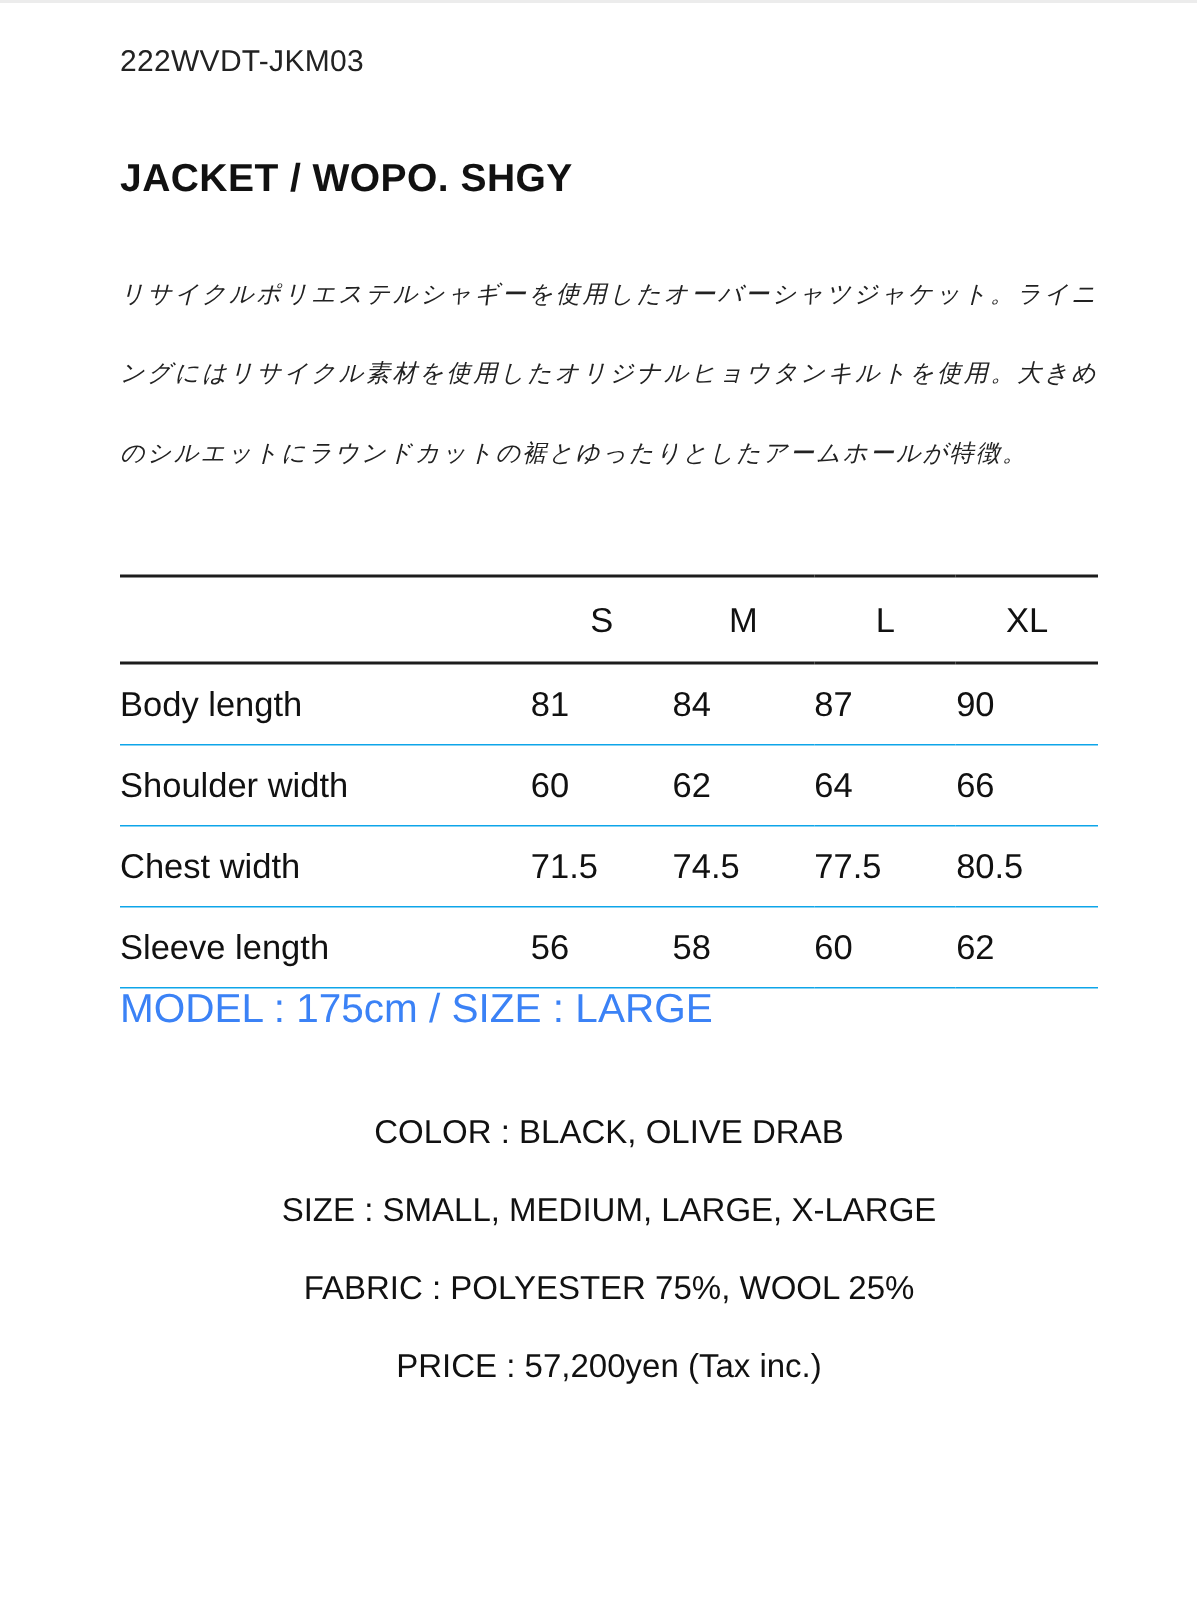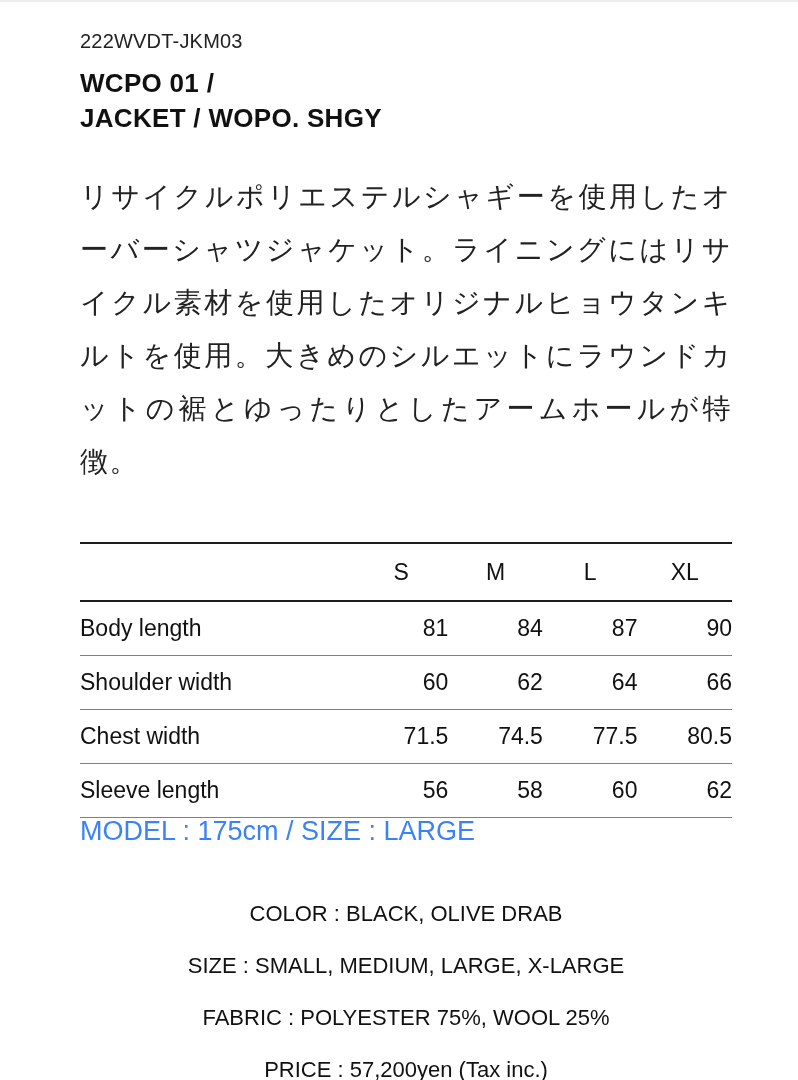--- a/index.html
+++ b/index.html
@@ -29,25 +29,26 @@
     margin: 12px 0 0 0;
     font-size: 26px;
     line-height: 35px;
     font-weight: bold;
     color: #111111;
     letter-spacing: 0.3px;
   }
   .description {
     margin: 34px 0 0 0;
     width: 652px;
-    font-size: 28px;
+    font-size: 16px;
     line-height: 53px;
     letter-spacing: 1.5px;
     color: #222222;
     text-align: justify;
+    font-style: italic;
   }
   table.size-table {
     width: 652px;
     margin-top: 54px;
     border-collapse: collapse;
     font-size: 23px;
     color: #111111;
   }
   table.size-table thead tr {
     border-top: 2px solid #1c1c1c;
@@ -58,21 +59,21 @@
   }
   table.size-table th {
     font-weight: normal;
     height: 58px;
     text-align: center;
     vertical-align: middle;
     padding: 0;
   }
   table.size-table td {
     height: 54px;
-    text-align: right;
+    text-align: left;
     vertical-align: middle;
     padding: 0;
   }
   table.size-table .label-col {
     width: 42%;
     text-align: left;
   }
   table.size-table .data-col {
     width: 14.5%;
   }
@@ -91,21 +92,21 @@
     text-align: center;
   }
 </style>
 </head>
 <body>
 
 <div class="page">
 
   <div class="product-code">222WVDT-JKM03</div>
 
-  <h1 class="product-title"><span>WCPO 01 /</span><br><span>JACKET / WOPO. SHGY</span></h1>
+  <h1 class="product-title"><br><span>JACKET / WOPO. SHGY</span></h1>
 
   <p class="description">リサイクルポリエステルシャギーを使用したオーバーシャツジャケット。ライニングにはリサイクル素材を使用したオリジナルヒョウタンキルトを使用。大きめのシルエットにラウンドカットの裾とゆったりとしたアームホールが特徴。</p>
 
   <table class="size-table">
     <thead>
       <tr>
         <th class="label-col"></th>
         <th class="data-col">S</th>
         <th class="data-col">M</th>
         <th class="data-col">L</th>

